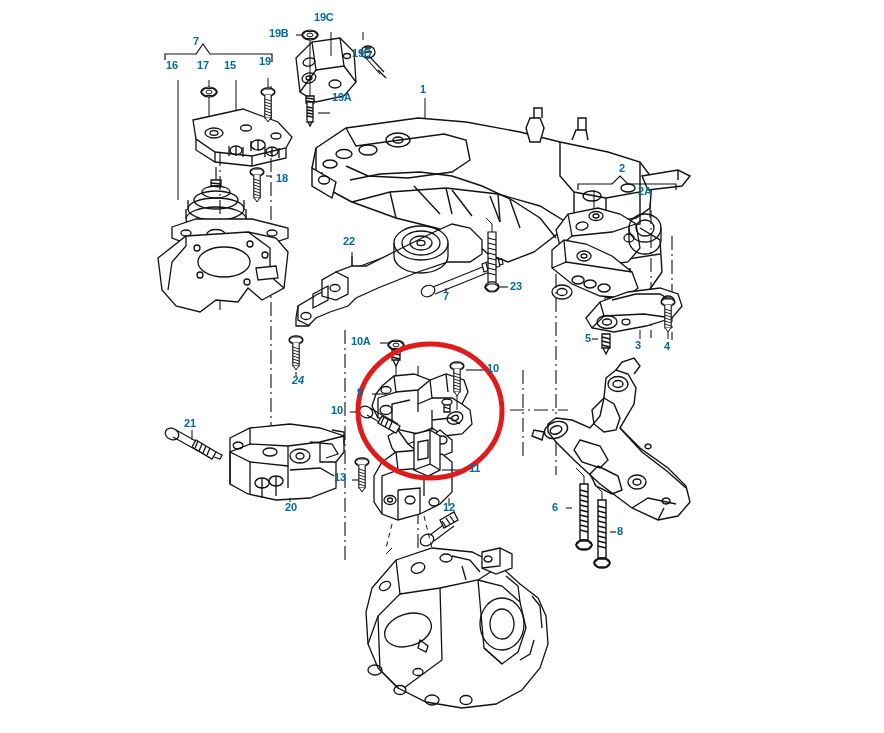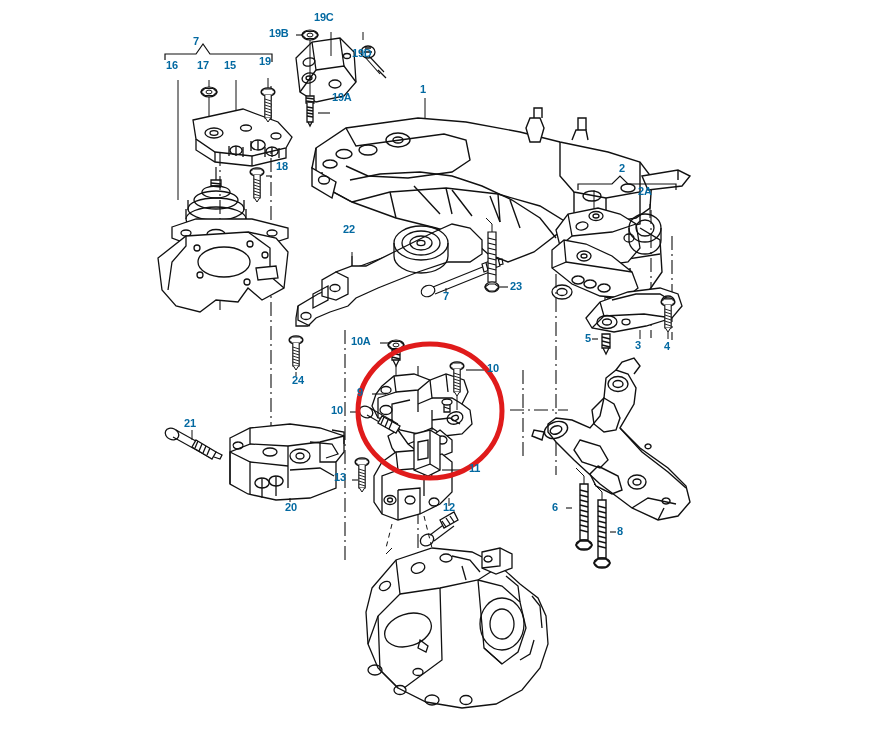--- a/index.html
+++ b/index.html
@@ -481,32 +481,32 @@
     </g>
 
     <ellipse cx="430" cy="411" rx="72" ry="67" fill="none" stroke="#e01b1b" stroke-width="5"></ellipse>
   </svg>
 
   <div class="label" style="left:193px;  top:36px;">7</div>
   <div class="label" style="left:166px;  top:60px;">16</div>
   <div class="label" style="left:197px;  top:60px;">17</div>
   <div class="label" style="left:224px;  top:60px;text-align:right;">15</div>
   <div class="label" style="left:259px;  top:56px;">19</div>
-  <div class="label" style="left:276px;  top:161px;">18</div>
+  <div class="label" style="left:276px;  top:173px;">18</div>
   <div class="label" style="left:269px;  top:16px;margin-top:12px;">19B</div>
   <div class="label" style="left:314px;  top:12px;">19C</div>
   <div class="label" style="left:352px;  top:20px;margin-top:28px;">19D</div>
   <div class="label" style="left:332px;  top:92px;">19A</div>
   <div class="label" style="left:420px;  top:84px;">1</div>
   <div class="label" style="left:619px;  top:163px;">2</div>
   <div class="label" style="left:638px;  top:186px;">2A</div>
-  <div class="label" style="left:343px;  top:224px;">22</div>
+  <div class="label" style="left:343px;  top:236px;">22</div>
   <div class="label" style="left:510px;  top:281px;">23</div>
   <div class="label" style="left:443px;  top:291px;">7</div>
-  <div class="label" style="left:292px;  top:375px;">24</div>
+  <div class="label" style="left:292px;  top:375px;font-style:italic;">24</div>
   <div class="label" style="left:585px;  top:333px;">5</div>
   <div class="label" style="left:635px;  top:340px;">3</div>
   <div class="label" style="left:664px;  top:341px;">4</div>
   <div class="label" style="left:351px;  top:336px;">10A</div>
   <div class="label" style="left:487px;  top:363px;">10</div>
   <div class="label" style="left:357px;  top:387px;">9</div>
   <div class="label" style="left:331px;  top:405px;">10</div>
   <div class="label" style="left:469px;  top:463px;">11</div>
   <div class="label" style="left:334px;  top:472px;">13</div>
   <div class="label" style="left:443px;  top:502px;">12</div>

